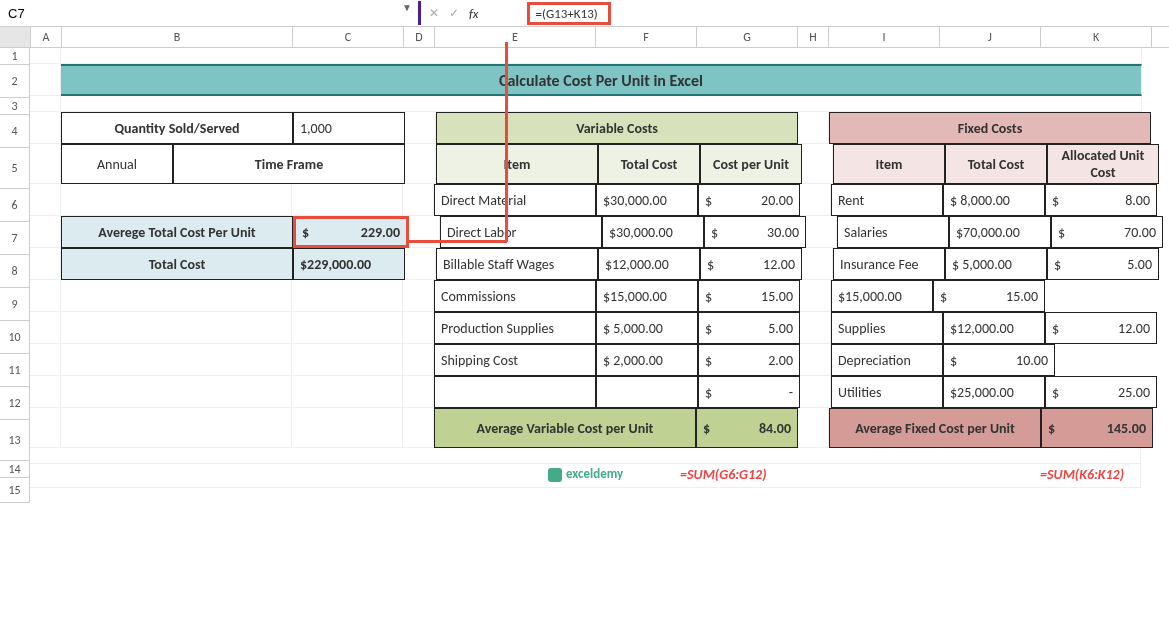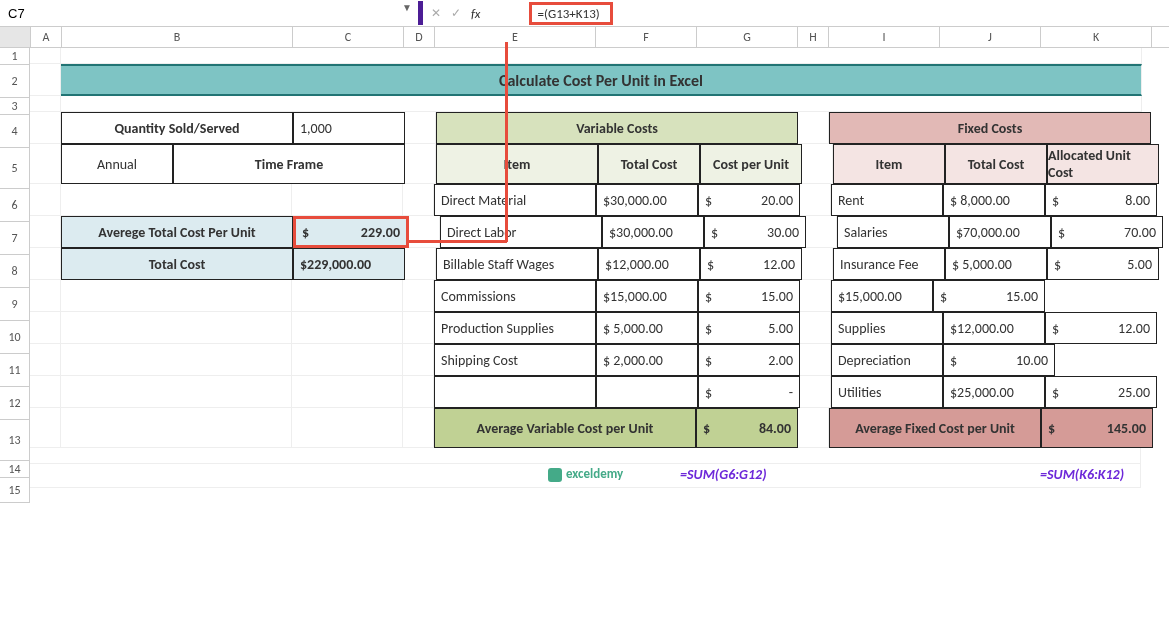--- a/index.html
+++ b/index.html
@@ -1,18 +1,18 @@
 <!DOCTYPE html>
 <html><head>
 <meta charset="utf-8">
 <style>
 body{margin:0;font-family:Calibri,Arial,sans-serif;font-size:14px;background:#fff;color:#333;user-select:none}
 .fbar{display:flex;align-items:center;height:26px;border-bottom:1px solid #ccc;background:#fff}
 .nbox{width:380px;padding:0 8px;height:24px;border:none;font-size:13px}
-.nbox-wrap{display:flex;align-items:flex-start;border-right:5px solid #4c1d95}
+.nbox-wrap{display:flex;align-items:flex-start;border-right:3px solid #4c1d95}
 .dd{padding:0 6px;color:#666;font-size:10px}
 .fx-controls{display:flex;align-items:center;padding:0 4px;gap:2px}
 .fx-btn{width:18px;text-align:center;color:#aaa;font-size:12px}
 .fx-lbl{font-style:italic;font-size:13px;padding:0 4px}
 .fbox{padding:0 6px;font-size:13px}
 .fbox-hl{border:3px solid #e74c3c;padding:1px 10px 1px 6px}
 .grid{position:relative;overflow:hidden}
 .hdr-row{display:flex;height:20px;background:#fff;border-bottom:1px solid #ccc}
 .corner{width:30px;border-right:1px solid #ccc;background:#e6e6e6}
 .ch{border-right:1px solid #ccc;text-align:center;font-size:12px;color:#555;line-height:20px;background:#fff}
@@ -21,36 +21,36 @@
 .rh{height:24px;border-bottom:1px solid #ccc;border-right:1px solid #ccc;text-align:center;font-size:12px;color:#555;line-height:24px}
 .rh.tall{height:40px;line-height:40px}
 .rh.big{height:32px;line-height:32px}
 .cells{position:relative;flex:1}
 .row{display:flex;height:24px}
 .row.tall{height:40px}
 .row.big{height:32px}
 .c{border-right:1px solid #eee;border-bottom:1px solid #eee}
 .title-band{background:#7ec4c4;border-top:2px solid #217474;border-bottom:2px solid #217474;font-weight:bold;font-size:16px;display:flex;align-items:center;justify-content:center}
 .tb{border:1.5px solid #222}
-.tb-h{font-weight:bold;display:flex;align-items:center;justify-content:center;height:100%}
+.tb-h{font-weight:bold;text-align:center;display:flex;align-items:center;justify-content:center;height:100%}
 .tb-c{display:flex;align-items:center;height:100%;padding:0 6px}
 .var-h{background:#d7e2bd}
 .var-sub{background:#eef2e4}
 .var-tot{background:#c0d194;font-weight:bold}
 .fix-h{background:#e2b9b6}
 .fix-sub{background:#f4e4e3}
 .fix-tot{background:#d59b97;font-weight:bold}
 .sum-h{background:#dcebf0;font-weight:bold;text-align:center}
 .money{display:flex;justify-content:space-between;width:100%}
 .r{text-align:right;width:100%}
 .hl-red{border:3px solid #e74c3c !important;position:relative;z-index:5}
 .arrow-line{position:absolute;background:#e74c3c;z-index:4}
 .arrow-head{position:absolute;width:0;height:0;z-index:4}
 .wm{position:absolute;font-size:13px;color:#4a8;font-weight:bold}
-.sumf{position:absolute;color:#6d28d9;font-style:italic;font-weight:bold;font-size:14px}
+.sumf{position:absolute;color:#ef4444;font-style:italic;font-weight:bold;font-size:14px}
 .logo-dot{display:inline-block;width:14px;height:14px;background:#4a8;border-radius:3px;margin-right:4px;vertical-align:middle}
 </style>
 </head>
 <body>
 
 <div class="fbar">
   <div class="nbox-wrap">
     <input class="nbox" value="C7" style="">
     <span class="dd">▼</span>
   </div>

